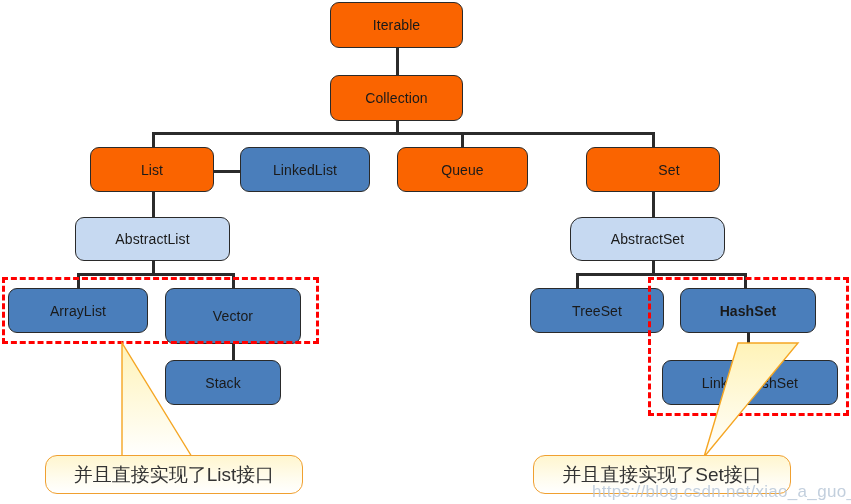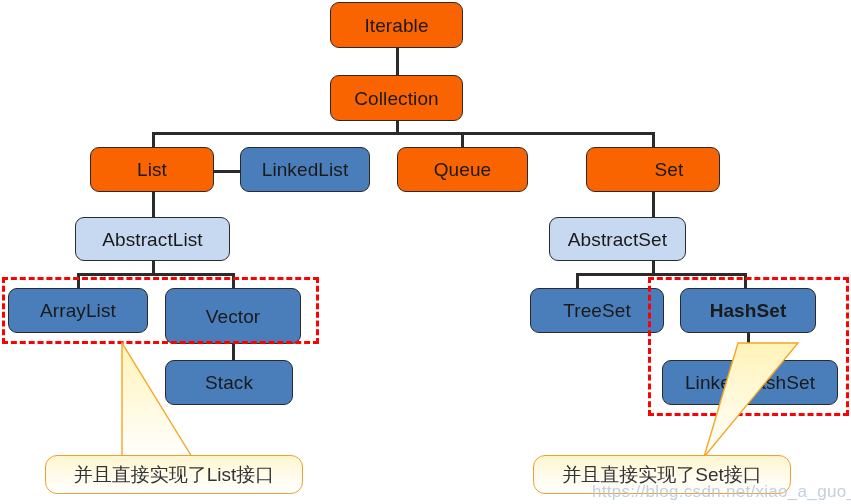--- a/index.html
+++ b/index.html
@@ -17,21 +17,21 @@
   }
   .node {
     position: absolute;
     box-sizing: border-box;
     border-radius: 9px;
     border: 1.4px solid #2a2a2a;
     display: flex;
     align-items: center;
     justify-content: center;
     color: #1a1a1a;
-    font-size: 19px;
+    font-size: 14px;
     line-height: 1;
     letter-spacing: 0.1px;
     white-space: nowrap;
     z-index: 3;
   }
   .node.orange { background: #FA6400; }
   .node.blue   { background: #4A7EBB; }
   .node.light  { background: #C6D9F1; }
 
   .edge {
@@ -138,33 +138,33 @@
   </div>
 
   <div class="node orange" style="left:586px; top:147px; width:134px; height:45px;padding-left:32px;">
     <span>Set</span>
   </div>
 
   <div class="node light" style="left:75px; top:217px; width:155px; height:44px;">
     <span>AbstractList</span>
   </div>
 
-  <div class="node light" style="left:549px; top:217px; width:137px; height:44px;">
+  <div class="node light" style="left:570px; top:217px; width:155px; height:44px;border-radius:12px;">
     <span>AbstractSet</span>
   </div>
 
   <div class="node blue" style="left:8px; top:288px; width:140px; height:45px;">
     <span>ArrayList</span>
   </div>
 
   <div class="node blue" style="left:165px; top:288px; width:136px; height:56px;">
     <span>Vector</span>
   </div>
 
-  <div class="node blue" style="left:165px; top:360px; width:128px; height:45px;">
+  <div class="node blue" style="left:165px; top:360px; width:116px; height:45px;">
     <span>Stack</span>
   </div>
 
   <div class="node blue" style="left:498px; top:288px; width:134px; height:45px;margin-left:32px;">
     <span>TreeSet</span>
   </div>
 
   <div class="node blue" style="left:680px; top:288px; width:136px; height:45px;font-weight:bold;">
     <span>HashSet</span>
   </div>

